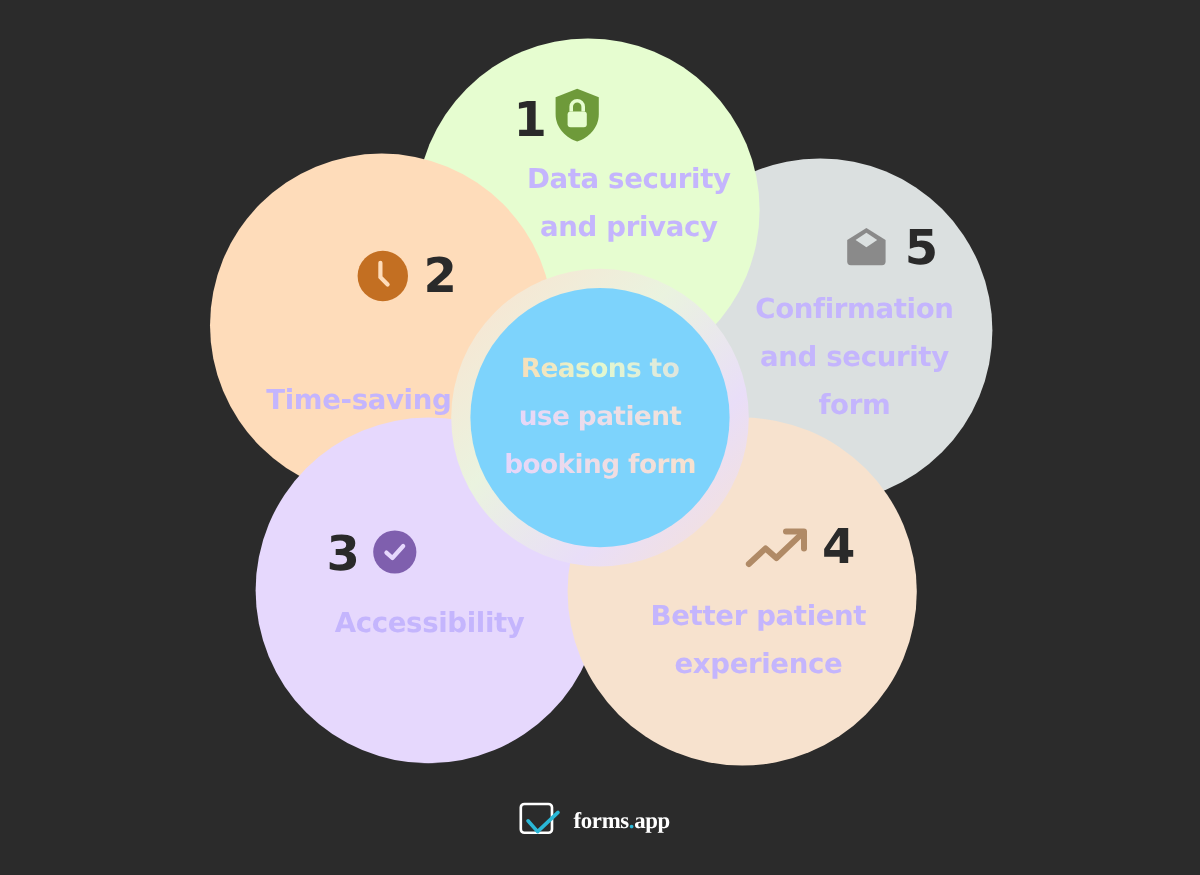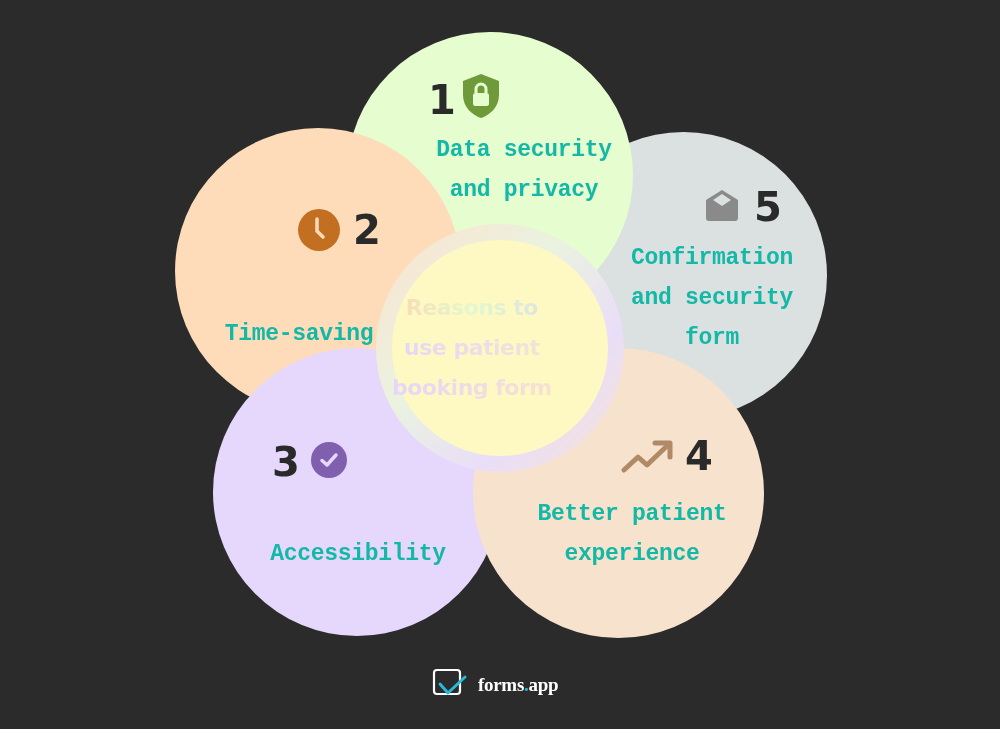--- a/index.html
+++ b/index.html
@@ -5,27 +5,27 @@
   html,body{margin:0;padding:0;}
   body{width:1000px;height:729px;background:#2b2b2b;position:relative;overflow:hidden;font-family:"DejaVu Sans","Liberation Sans",sans-serif;}
   .circle{position:absolute;border-radius:50%;}
   .c1{left:347px;top:32px;width:286px;height:286px;background:#e6fdd0;z-index:1;}
   .c5{left:540px;top:132px;width:287px;height:287px;background:#dbe0e0;z-index:0;}
   .c2{left:175px;top:128px;width:286px;height:286px;background:#fedcba;z-index:2;}
   .c3{left:213px;top:348px;width:288px;height:288px;background:#e6d8fd;z-index:3;}
   .c4{left:473px;top:348px;width:291px;height:290px;background:#f7e2ce;z-index:4;}
   .ring{position:absolute;left:376px;top:224px;width:248px;height:248px;border-radius:50%;
         background:linear-gradient(135deg,#fbe2cf 0%,#eaf3df 40%,#e9def8 70%,#f7e2d4 100%);z-index:5;}
-  .core{position:absolute;left:392px;top:240px;width:216px;height:216px;border-radius:50%;background:#fef9c3;z-index:6;
-        display:flex;align-items:center;text-align:center;}
+  .core{position:absolute;left:392px;top:240px;width:216px;height:216px;border-radius:50%;background:#7dd3fc;z-index:6;
+        display:flex;align-items:center;justify-content:center;text-align:center;}
   .core-title{font-family:"DejaVu Sans",sans-serif;font-weight:bold;font-size:22px;line-height:40px;letter-spacing:-0.5px;}
   .core-title .l1{background:linear-gradient(90deg,#fbd9b5,#e3f8cf,#dde2e2);-webkit-background-clip:text;background-clip:text;color:transparent;display:block;}
   .core-title .l2{background:linear-gradient(90deg,#e5d6fb,#f3e4d6);-webkit-background-clip:text;background-clip:text;color:transparent;display:block;}
   .core-title .l3{background:linear-gradient(90deg,#e5d6fb,#f7e2cf);-webkit-background-clip:text;background-clip:text;color:transparent;display:block;}
-  .label{position:absolute;z-index:7;color:#14b8a6;font-weight:bold;font-size:23px;line-height:40px;text-align:center;letter-spacing:-0.3px;font-family:Liberation Mono, monospace;}
+  .label{position:absolute;z-index:7;color:#c4b5fd;font-weight:bold;font-size:23px;line-height:40px;text-align:center;letter-spacing:-0.3px;}
   .num{position:absolute;z-index:7;color:#2a2a2a;font-weight:bold;font-size:40px;line-height:44px;}
   .icon{position:absolute;z-index:7;}
   .brand{position:absolute;left:432px;top:668px;display:flex;align-items:center;gap:8px;z-index:8;}
   .brand-text{color:#fff;font-size:19px;font-weight:bold;letter-spacing:-0.3px;font-family:Liberation Serif, serif;}
   .brand-text .dot{color:#2ab8d8;}
 </style>
 </head>
 <body>
 
 <div class="circle c5"></div>
@@ -80,21 +80,21 @@
   <div>form</div>
 </div>
 
 <div class="num" style="left:272px;top:440px;">3</div>
 <div class="icon" style="left:310px;top:441px;">
   <svg width="38" height="38" viewBox="0 0 38 38">
       <circle cx="19" cy="19" r="18" fill="#7f5fae"></circle>
       <path d="M12 19.5 L17 24 L26 14" stroke="#e6d8fd" stroke-width="3.5" stroke-linecap="round" stroke-linejoin="round" fill="none"></path>
     </svg>
 </div>
-<div class="label" style="left:262px;top:500px;width:192px;margin-top:34px;">
+<div class="label" style="left:262px;top:500px;width:192px;">
   <div>Accessibility</div>
 </div>
 
 <div class="icon" style="left:621px;top:438px;">
   <svg width="54" height="36" viewBox="0 0 54 36">
       <path d="M3 32 L17 19 L26 27 L48 6" stroke="#b08a66" stroke-width="5" stroke-linecap="round" stroke-linejoin="round" fill="none"></path>
       <path d="M34 5 H49 V19" stroke="#b08a66" stroke-width="5" stroke-linecap="round" stroke-linejoin="round" fill="none"></path>
     </svg>
 </div>
 <div class="num" style="left:685px;top:434px;">4</div>

